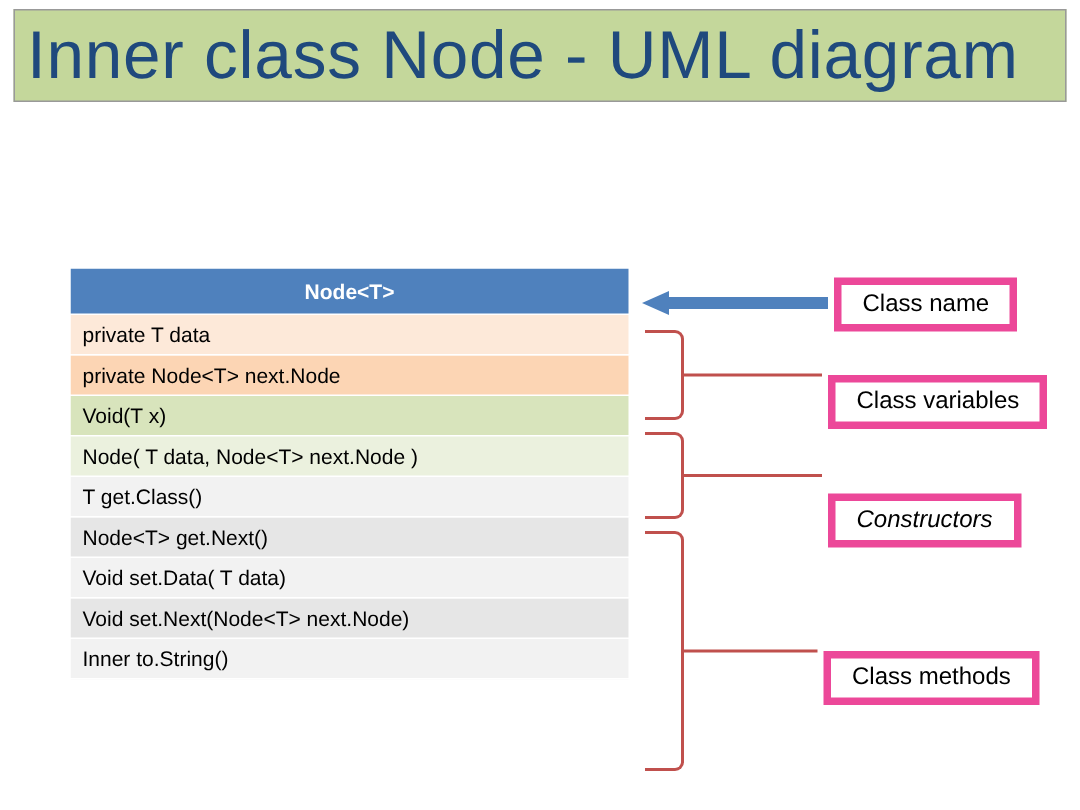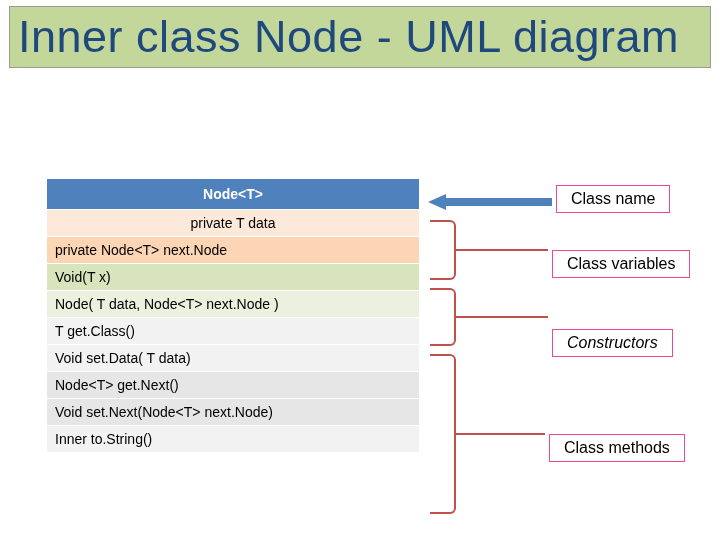--- a/index.html
+++ b/index.html
@@ -41,30 +41,30 @@
     font-family: Arial, sans-serif;
   }
   .hdr {
     background: #4f81bd;
     color: #fff !important;
     font-weight: bold;
     text-align: center;
     font-size: 21px;
     padding: 7px 0 !important;
   }
-  .var1 { background: #fde9d9; text-align: center; }
+  .var1 { background: #fde9d9; }
   .var2 { background: #fcd5b4; }
   .ctor1 { background: #d8e4bc; }
   .ctor2 { background: #ebf1de; }
   .meth { background: #f2f2f2; }
   .meth2 { background: #e6e6e6; }
 
   .label-box {
     position: absolute;
-    border: 1px solid #ec4899;
+    border: 5px solid #ec4899;
     background: #fff;
     font-size: 16px;
     padding: 4px 14px;
     white-space: nowrap;
   }
   .lbl-name { left: 556px; top: 117px; }
   .lbl-vars { left: 552px; top: 182px; }
   .lbl-ctor { left: 552px; top: 261px; font-style: italic; }
   .lbl-meth { left: 549px; top: 366px; }
 
@@ -185,24 +185,24 @@
     <tr>
           <td class="ctor1">Void(T x)</td>
         </tr>
     <tr>
           <td class="ctor2">Node( T data, Node&lt;T&gt;  next.Node )</td>
         </tr>
     <tr>
           <td class="meth">T  get.Class()</td>
         </tr>
     <tr>
+          <td class="meth2">Node&lt;T&gt;  get.Next()</td>
+        </tr>
+    <tr>
           <td class="meth">Void  set.Data( T data)</td>
-        </tr>
-    <tr>
-          <td class="meth2">Node&lt;T&gt;  get.Next()</td>
         </tr>
     <tr>
           <td class="meth2">Void  set.Next(Node&lt;T&gt;  next.Node)</td>
         </tr>
     <tr>
           <td class="meth">Inner   to.String()</td>
         </tr>
   </tbody>
     </table>
 

